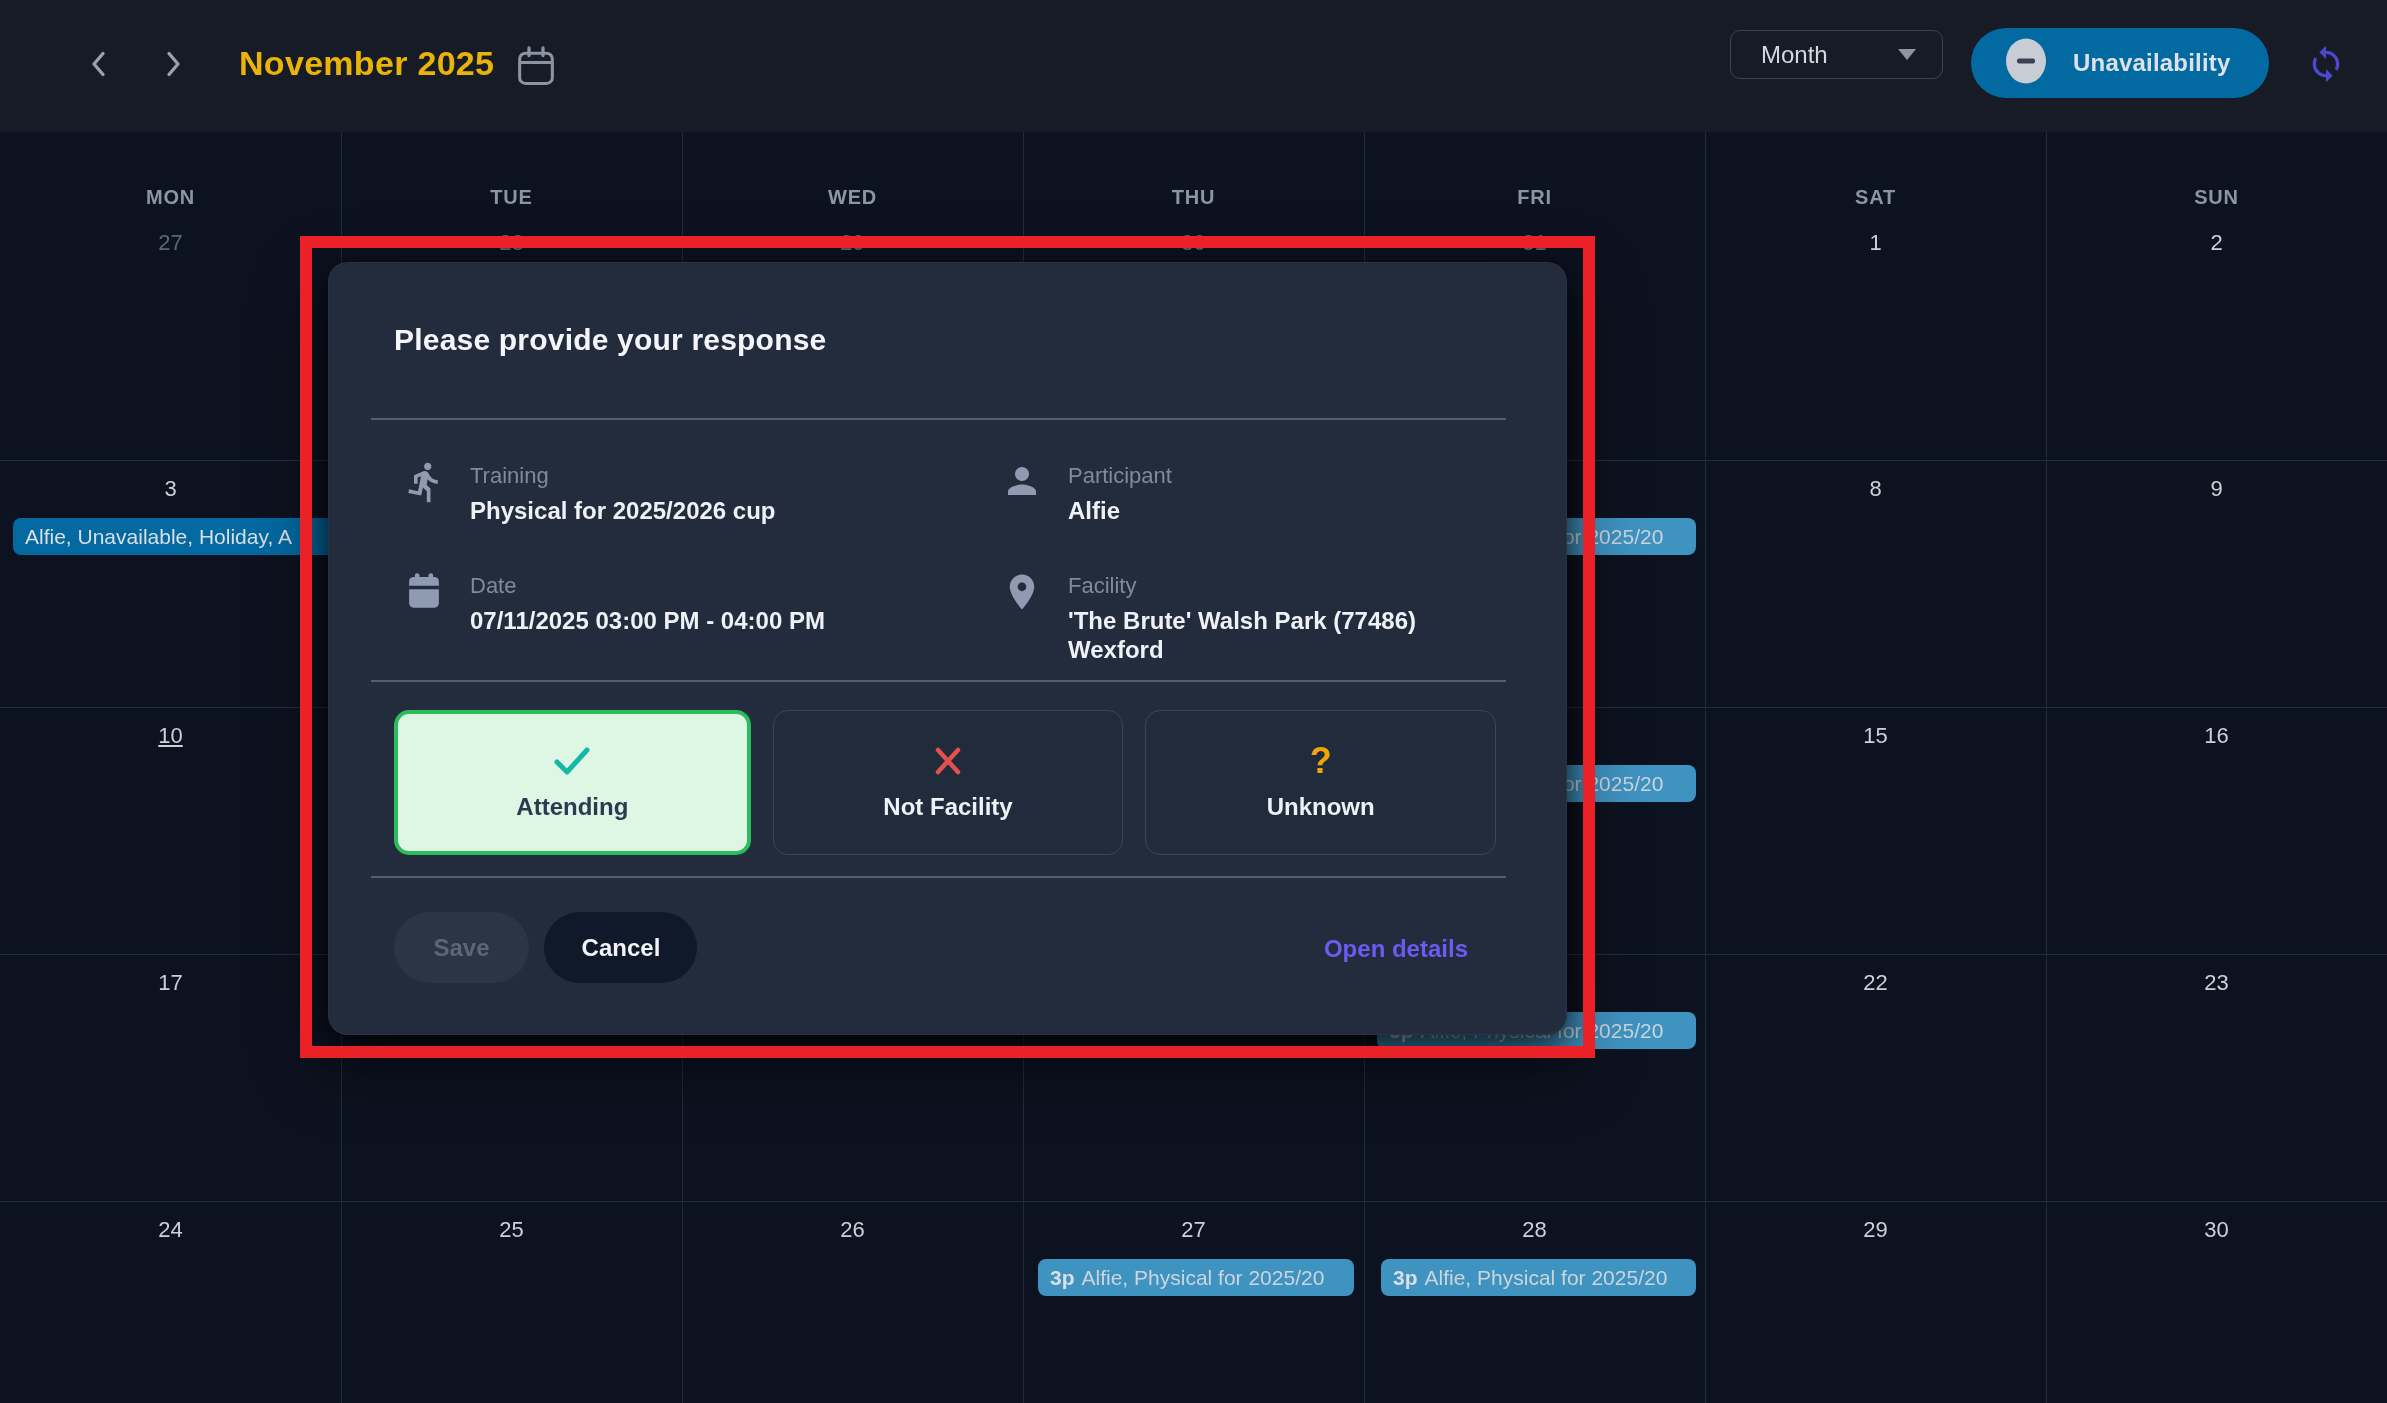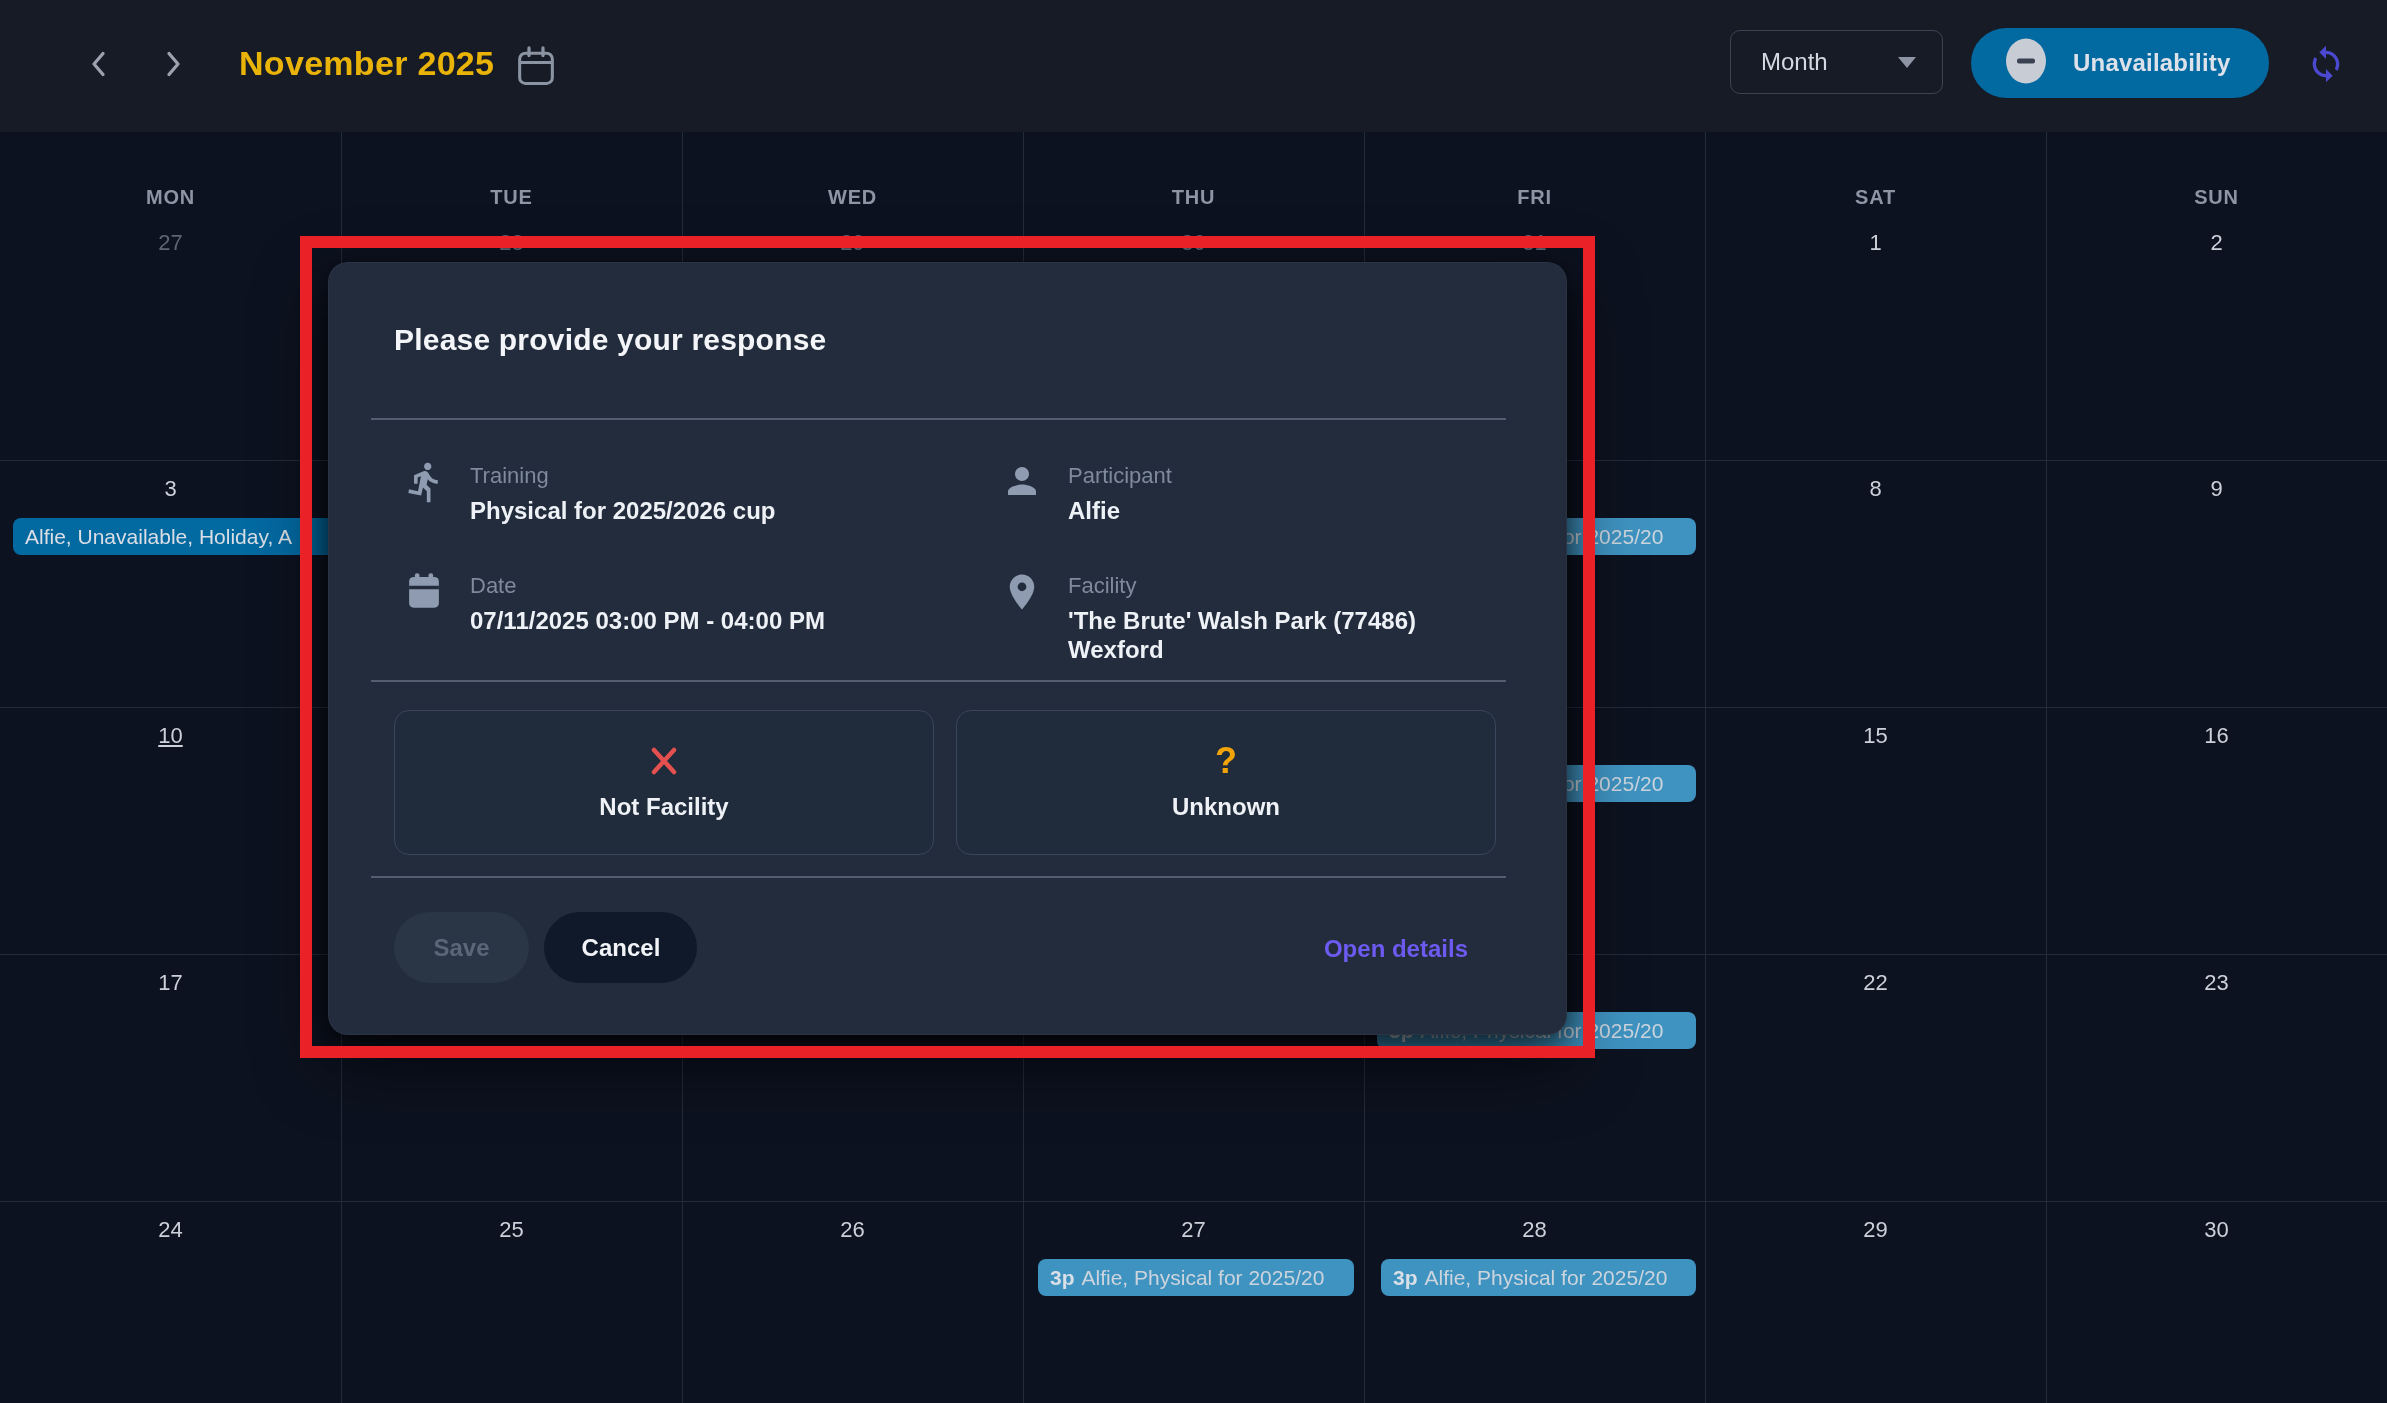--- a/index.html
+++ b/index.html
@@ -6,21 +6,21 @@
   body{width:2387px;height:1403px;position:relative;overflow:hidden;
        font-family:"Liberation Sans","DejaVu Sans",sans-serif;
        -webkit-font-smoothing:antialiased;}
   .abs{position:absolute;}
 
   
   #topbar{left:0;top:0;width:2387px;height:132px;background:#161b26;z-index:2;}
   .navbtn{width:40px;height:40px;top:46px;display:flex;align-items:center;justify-content:center;cursor:pointer;}
   #page-title{left:239px;top:44px;font-size:34px;font-weight:bold;color:#eab308;letter-spacing:.3px;}
   #title-cal-icon{left:516px;top:45px;}
-  #view-select{left:1730px;top:30px;width:213px;height:64px;border:1.5px solid #3c4454;border-radius:10px;
+  #view-select{left:1730px;top:30px;width:213px;height:49px;border:1.5px solid #3c4454;border-radius:10px;
       box-sizing:border-box;display:flex;align-items:center;justify-content:space-between;padding:0 26px 0 30px;cursor:pointer;}
   #view-select .val{font-size:24px;color:#d4d8e0;}
   .caret{width:0;height:0;border-left:9px solid transparent;border-right:9px solid transparent;border-top:11px solid #8d95a4;}
   #unavail-btn{left:1971px;top:28px;width:298px;height:70px;border-radius:35px;background:#0369a1;
       display:flex;align-items:center;padding:0 0 0 34px;box-sizing:border-box;cursor:pointer;}
   #unavail-btn .lbl{font-size:24px;font-weight:bold;color:#dde1ea;margin-left:26px;letter-spacing:.2px;}
   #sync-btn{left:2304px;top:44px;width:44px;height:44px;display:flex;align-items:center;justify-content:center;cursor:pointer;}
 
   
   #calendar{left:0;top:132px;width:2387px;height:1271px;background:#0d1220;z-index:1;}
@@ -235,20 +235,28 @@
     <span class="txt">
       <div class="flabel">Facility</div>
       <div class="fvalue">'The Brute' Walsh Park (77486)</div>
       <div class="fvalue" style="margin-top:0;">Wexford</div>
     </span>
   </div>
 
   <div class="divider abs" style="top:417px;"></div>
 
   <div id="options" class="abs">
+    <div class="opt selected">
+      <span class="oicon">
+        <svg width="40" height="30" viewBox="0 0 40 30">
+            <path d="M5 16l10 10L35 4" fill="none" stroke="#14b8a6" stroke-width="5" stroke-linecap="round" stroke-linejoin="round"></path>
+          </svg>
+      </span>
+      <span class="olabel">Attending</span>
+    </div>
     <div class="opt">
       <span class="oicon">
         <svg width="30" height="30" viewBox="0 0 30 30">
             <path d="M5 4l20 22M25 4L5 26" fill="none" stroke="#e4504f" stroke-width="4.5" stroke-linecap="round"></path>
           </svg>
       </span>
       <span class="olabel">Not Facility</span>
     </div>
     <div class="opt">
       <span class="oicon qmark">?</span>

